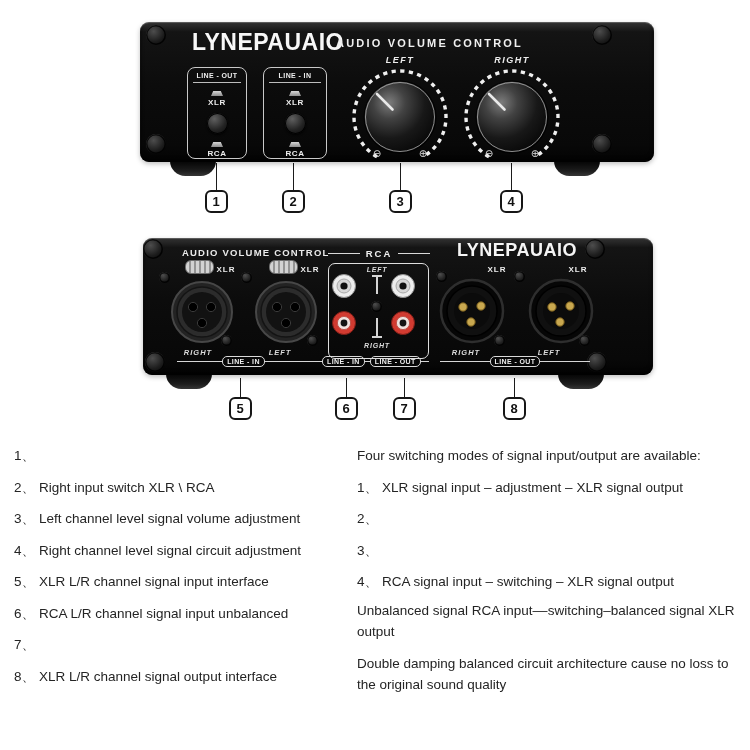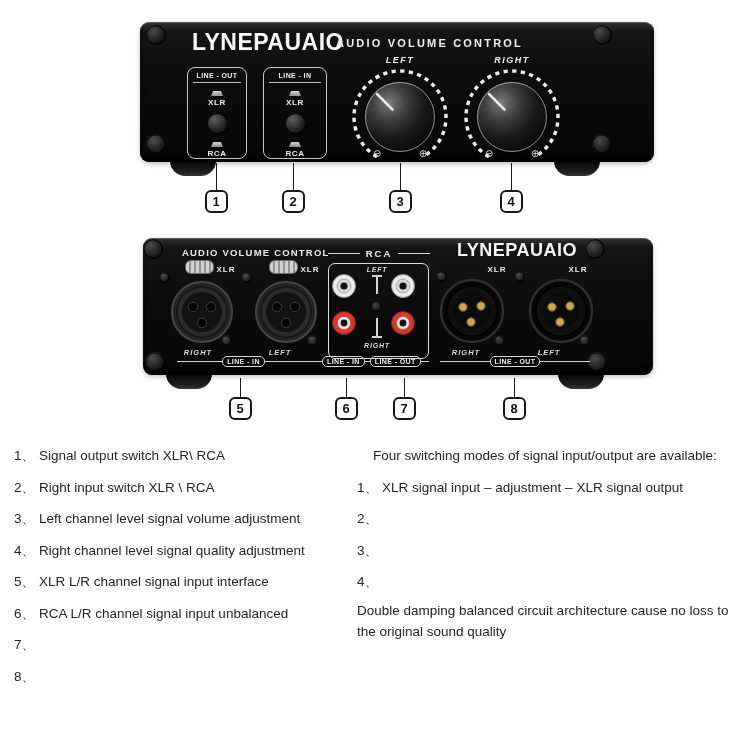--- a/index.html
+++ b/index.html
@@ -67,21 +67,21 @@
   .callout .cb{width:19px;height:19px;border:2px solid #161616;border-radius:6px;background:#fff;
                display:flex;align-items:center;justify-content:center;
                font-size:13px;font-weight:bold;color:#111;}
 
   
   .list-left{position:absolute;left:14px;top:449px;display:flex;flex-direction:column;gap:17.5px;
              font-size:13.5px;color:#242424;line-height:14px;}
   .li{display:flex;white-space:nowrap;}
   .li .num{margin-right:4px;}
   .col-right{position:absolute;left:357px;top:449px;width:392px;font-size:13.5px;color:#242424;line-height:14px;}
-  .rl-head{margin-bottom:0;margin-left:16px;}
+  .rl-head{margin-bottom:0;}
   .rl-item{display:flex;margin-top:17.5px;white-space:nowrap;}
   .rl-item .num{margin-right:4px;}
   .para{margin-top:11px;line-height:21px;}
 </style>
 </head>
 <body>
 
 <div class="canvas">
 
   <div class="device" style="left:140px;top:22px;width:478px;height:140px;">
@@ -295,61 +295,63 @@
     <div class="cb">7</div>
   </div>
   <div class="callout" style="left:502px;top:378px;">
     <div class="cl" style="height:19px;"></div>
     <div class="cb">8</div>
   </div>
 
   <div class="list-left">
     <div class="li">
         <span class="num">1、</span>
-        <span>Signal output switch XLR\ RCA</span>
       </div>
     <div class="li">
         <span class="num">2、</span>
         <span>Right input switch XLR \ RCA</span>
       </div>
     <div class="li">
         <span class="num">3、</span>
         <span>Left channel level signal volume adjustment</span>
       </div>
     <div class="li">
         <span class="num">4、</span>
-        <span>Right channel level signal quality adjustment</span>
+        <span>Right channel level signal circuit adjustment</span>
       </div>
     <div class="li">
         <span class="num">5、</span>
         <span>XLR L/R channel signal input interface</span>
       </div>
     <div class="li">
         <span class="num">6、</span>
         <span>RCA L/R channel signal input unbalanced</span>
       </div>
     <div class="li">
         <span class="num">7、</span>
       </div>
     <div class="li">
         <span class="num">8、</span>
+        <span>XLR L/R channel signal output interface</span>
       </div>
   </div>
 
   <div class="col-right">
     <div class="rl-head">Four switching modes of signal input/output are available:</div>
     <div class="rl-item">
         <span class="num">1、</span>
         <span>XLR signal input – adjustment – XLR signal output</span>
       </div>
     <div class="rl-item">
         <span class="num">2、</span>
       </div>
     <div class="rl-item">
         <span class="num">3、</span>
       </div>
     <div class="rl-item">
         <span class="num">4、</span>
-      </div>
+        <span>RCA signal input – switching – XLR signal output</span>
+      </div>
+    <div class="para">Unbalanced signal RCA input––switching–balanced signal XLR output</div>
     <div class="para">Double damping balanced circuit architecture cause no loss to the original sound quality</div>
   </div>
 
 </div>
 
 </body></html>

